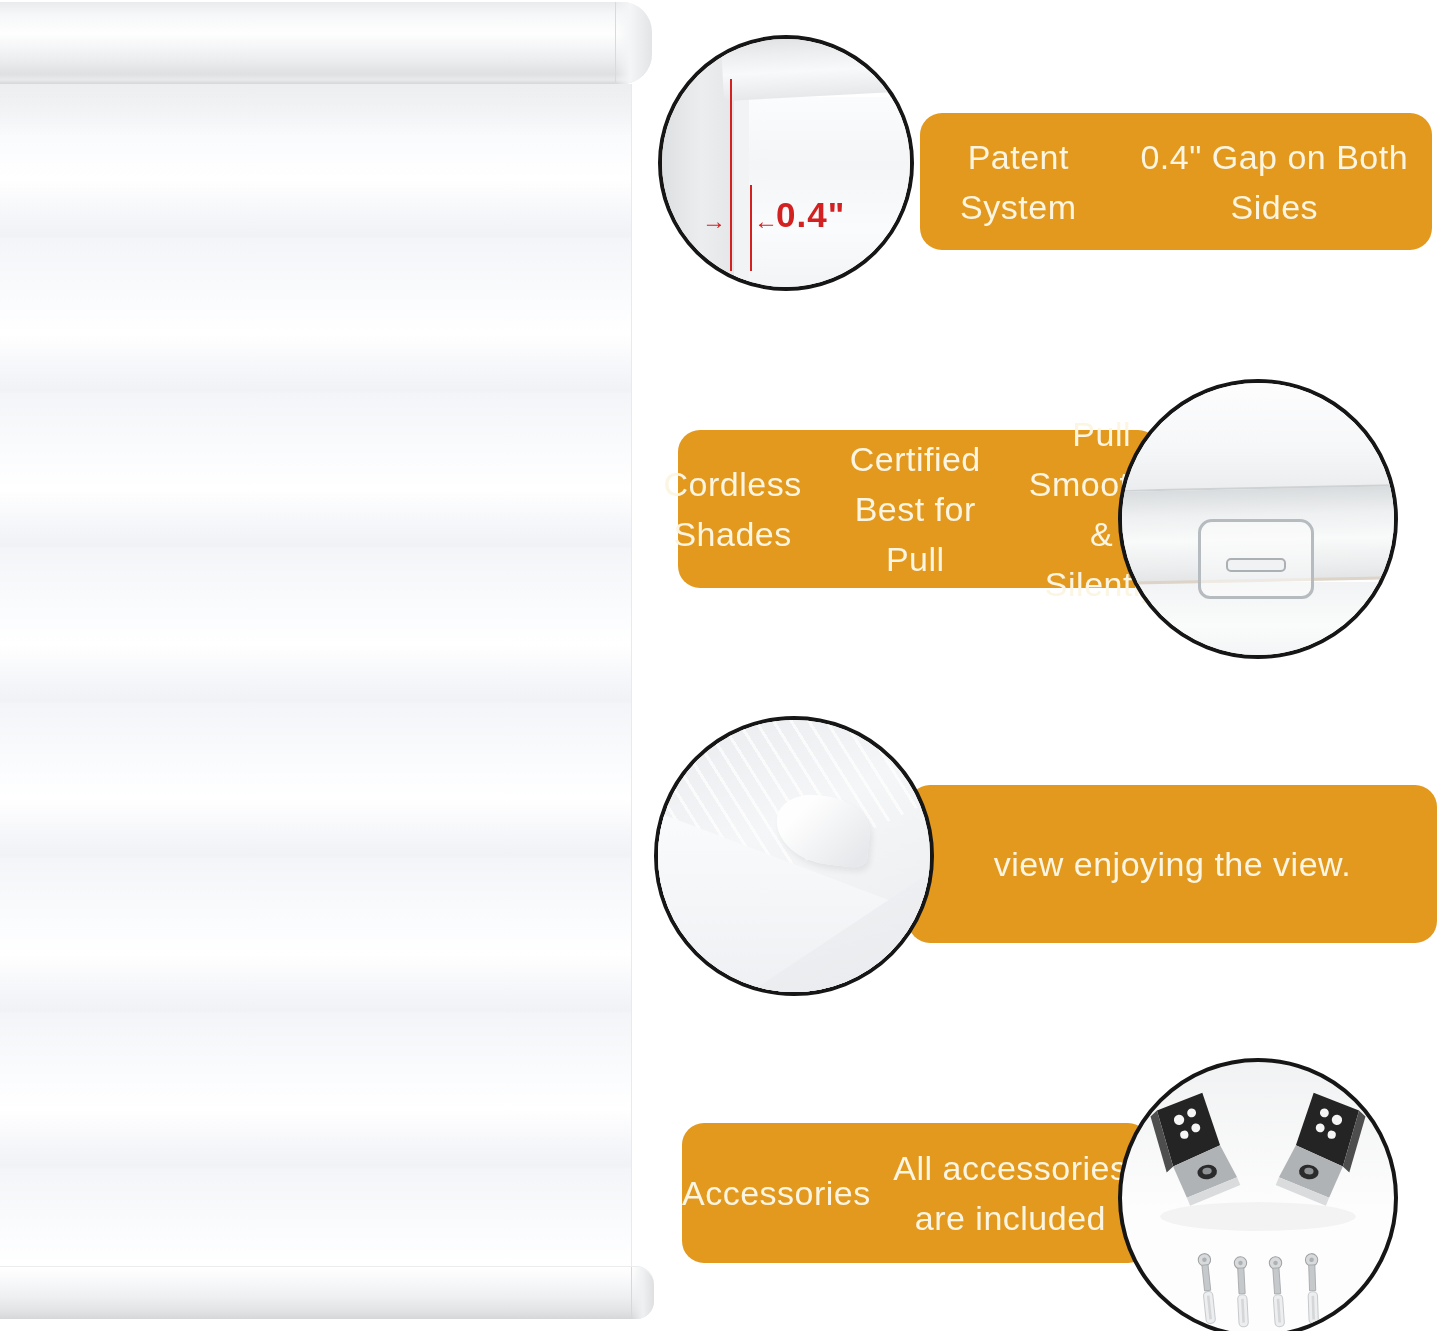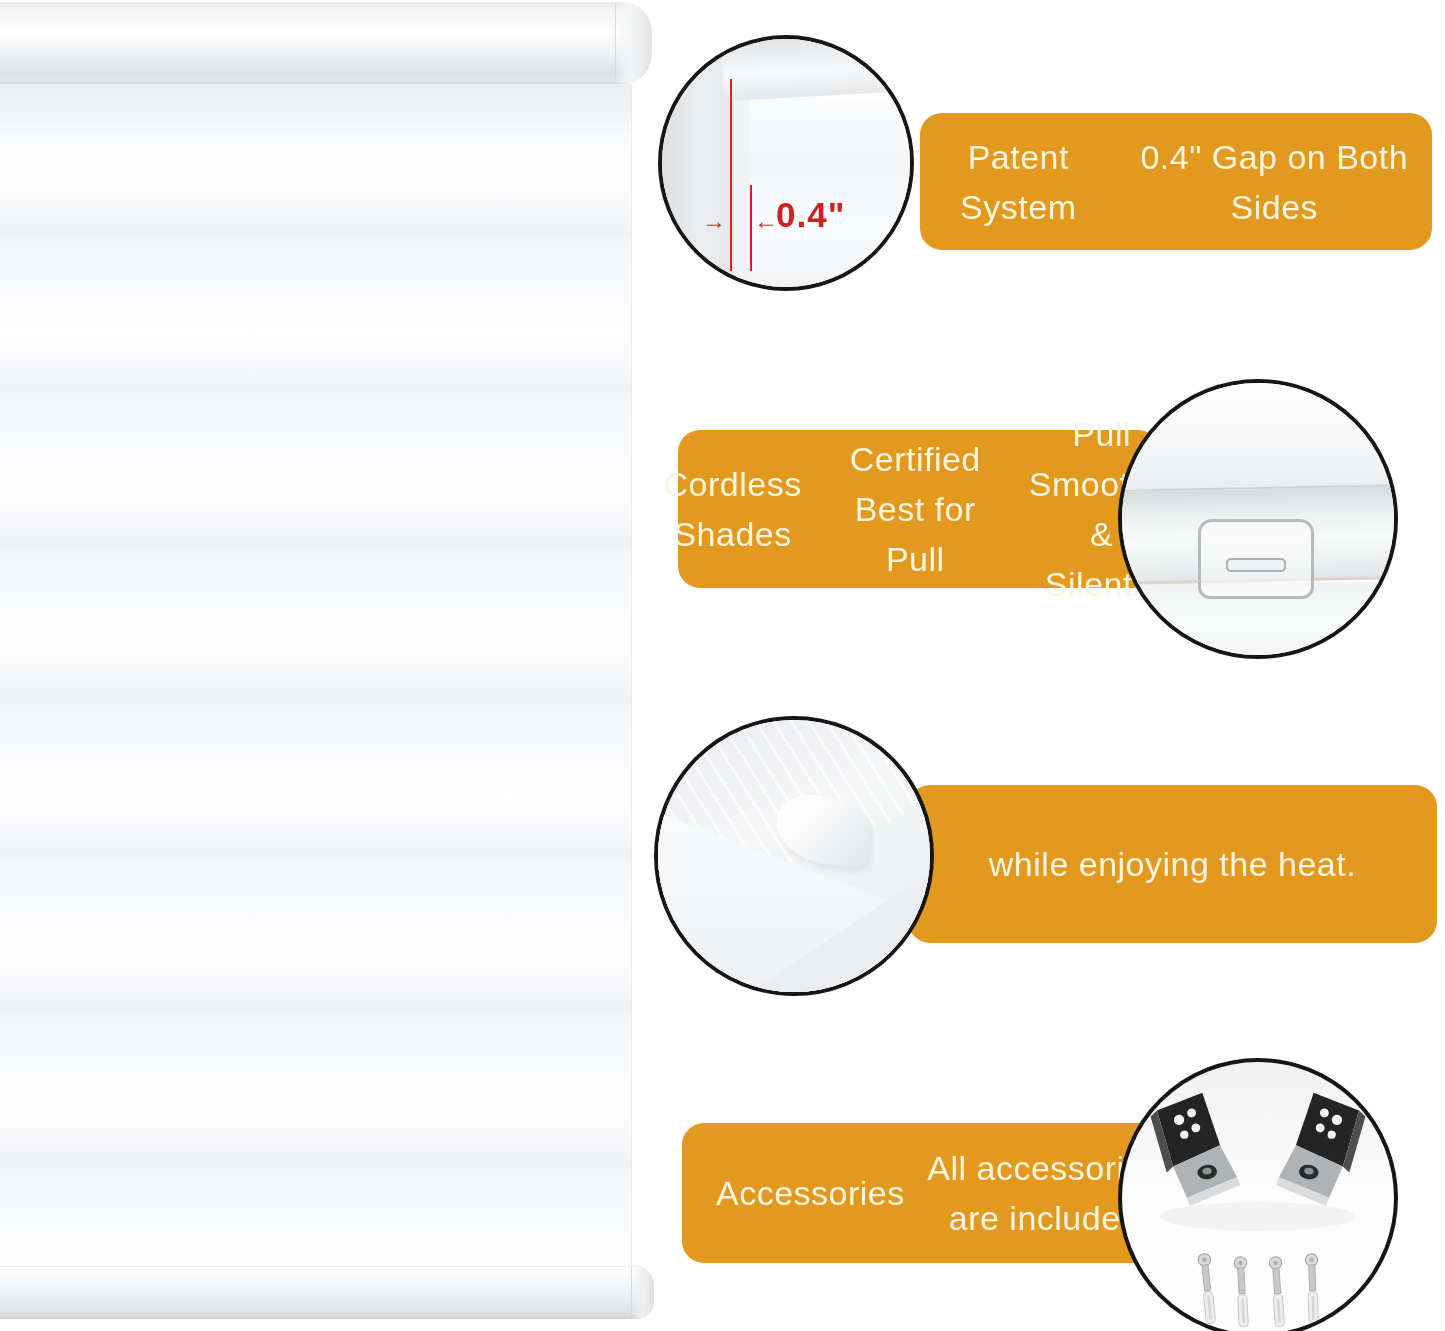--- a/index.html
+++ b/index.html
@@ -24,21 +24,21 @@
     background:linear-gradient(90deg,rgba(255,255,255,0) 0%,#eff0f1 50%,#dddfe1 100%);
     border-left:1px solid #d6d8da;}
 
   
   .banner{position:absolute;z-index:1;background:var(--banner-bg,#e2991e);border-radius:22px;
     display:flex;flex-direction:row;justify-content:center;align-items:center;
     color:var(--banner-text,#fbf5e1);font-size:34px;line-height:50px;text-align:center;letter-spacing:.5px;}
   .b1{left:920px;top:113px;width:512px;height:137px;}
   .b2{left:678px;top:430px;width:482px;height:158px;gap:48px;}
   .b3{left:908px;top:785px;width:529px;height:158px;}
-  .b4{left:682px;top:1123px;width:468px;height:140px;padding-left:34px;}
+  .b4{left:682px;top:1123px;width:468px;height:140px;}
 
   
   .circle{position:absolute;z-index:2;border-radius:50%;border:4px solid var(--circle-border,#161616);
     overflow:hidden;background:#fff;}
   .c1{left:658px;top:35px;width:248px;height:248px;}
   .c2{left:1118px;top:379px;width:272px;height:272px;}
   .c3{left:654px;top:716px;width:272px;height:272px;}
   .c4{left:1118px;top:1058px;width:272px;height:272px;}
 
   
@@ -125,21 +125,21 @@
     <div class="c2-top"></div>
     <div class="c2-bottom"></div>
     <div class="c2-rail"></div>
     <div class="c2-edge"></div>
     <div class="c2-tab">
       <div class="c2-slot"></div>
     </div>
   </div>
 
   <div class="banner b3">
-    <div>while enjoying the heat.</div>
+    <div>view enjoying the view.</div>
   </div>
   <div class="circle c3">
     <div class="c3-base"></div>
     <div class="c3-tex"></div>
     <div class="c3-sheet1"></div>
     <div class="c3-sheet2"></div>
     <div class="c3-curl"></div>
   </div>
 
   <div class="banner b4">

